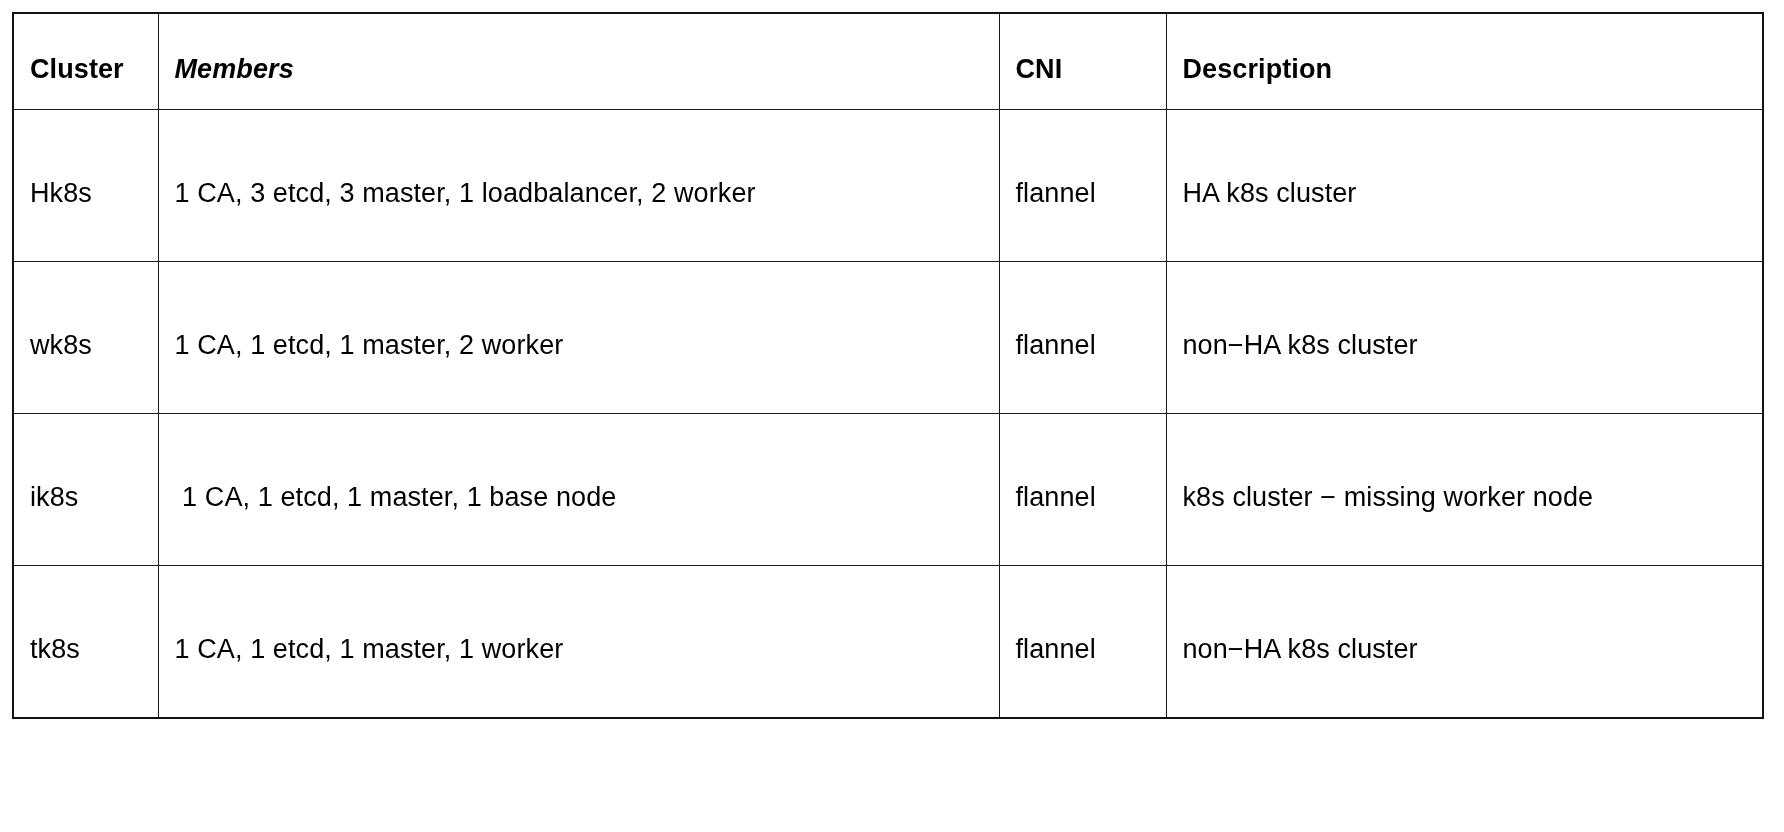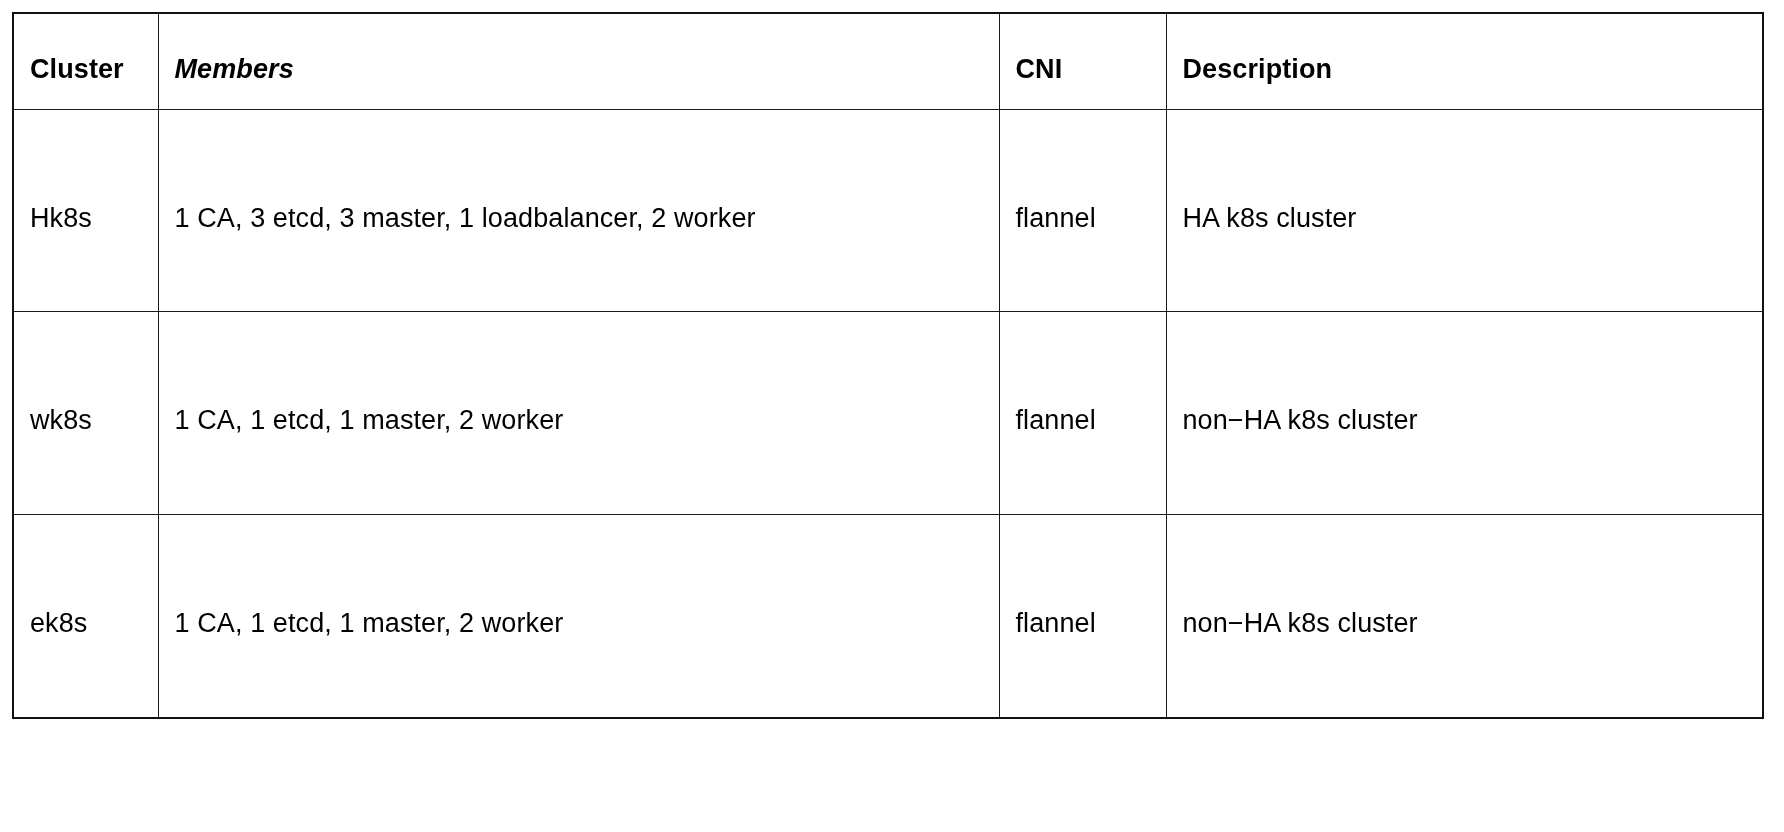--- a/index.html
+++ b/index.html
@@ -116,21 +116,27 @@
           <td class="cell-cni">flannel</td>
           <td class="cell-desc">HA k8s cluster</td>
         </tr>
         <tr>
           <td class="cell-cluster">wk8s</td>
           <td class="cell-members">1 CA, 1 etcd, 1 master, 2 worker</td>
           <td class="cell-cni">flannel</td>
           <td class="cell-desc">non−HA k8s cluster</td>
         </tr>
         <tr>
-          <td class="cell-cluster">ek8s</td>
-          <td class="cell-members">1 CA, 1 etcd, 1 master, 2 worker</td>
+          <td class="cell-cluster">ik8s</td>
+          <td class="cell-members"> 1 CA, 1 etcd, 1 master, 1 base node</td>
+          <td class="cell-cni">flannel</td>
+          <td class="cell-desc">k8s cluster − missing worker node</td>
+        </tr>
+        <tr>
+          <td class="cell-cluster">tk8s</td>
+          <td class="cell-members">1 CA, 1 etcd, 1 master, 1 worker</td>
           <td class="cell-cni">flannel</td>
           <td class="cell-desc">non−HA k8s cluster</td>
         </tr>
       </tbody>
     </table>
   </div>
 </div>
 
 </body></html>

